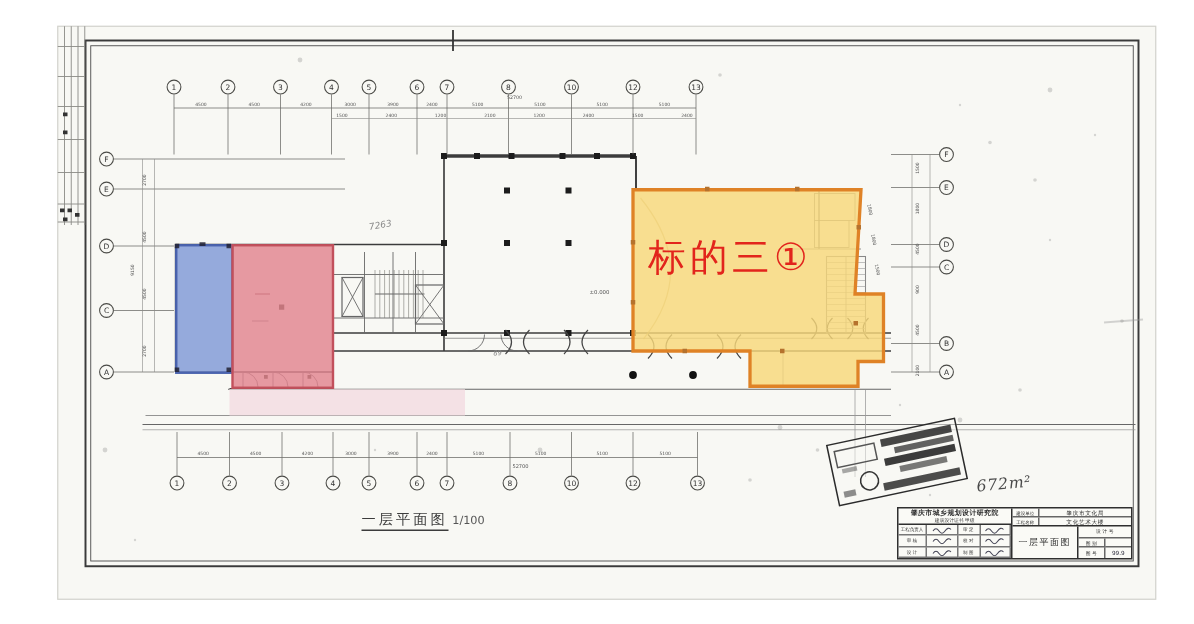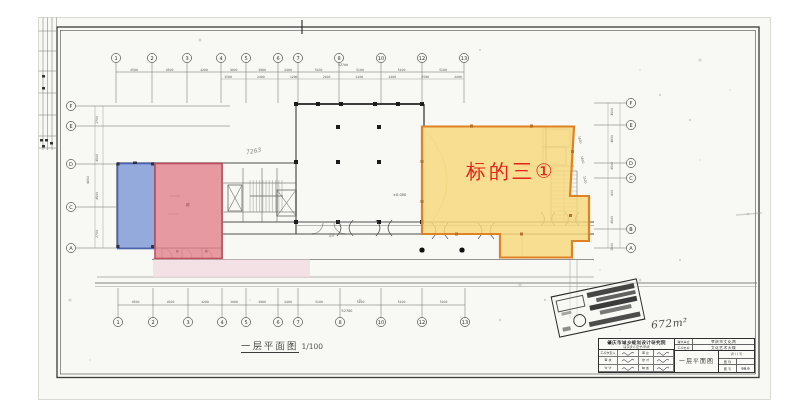--- a/index.html
+++ b/index.html
@@ -1,21 +1,21 @@
 <!DOCTYPE html>
 <html><head>
 <meta charset="utf-8">
 <style>
   html,body{margin:0;padding:0;background:#fff;}
   .stage{position:relative;width:796px;height:416px;background:#ffffff;overflow:hidden;
          font-family:"DejaVu Sans",sans-serif;color:#333;}
   .abs{position:absolute;}
   svg text{font-family:"DejaVu Sans",sans-serif;}
   
-  .subject-label{left:466px;top:158px;font-size:20px;letter-spacing:3px;line-height:27px;
+  .subject-label{left:432px;top:158px;font-size:25px;letter-spacing:3px;line-height:27px;
     color:#e2241c;font-family:"DejaVu Serif","DejaVu Sans",serif;white-space:nowrap;z-index:30;}
   
   .scale-cap{left:241px;top:334px;z-index:20;color:#3c3c3c;white-space:nowrap;}
   .scale-cap .cn{font-size:9.5px;letter-spacing:2px;border-bottom:1.6px solid #3c3c3c;padding-bottom:1px;}
   .scale-cap .ratio{font-size:7.5px;margin-left:3px;color:#555;}
   
   .area-note{left:651px;top:317px;font-size:10.5px;font-style:italic;color:#4a4a4a;
     transform:rotate(-5deg);font-family:"DejaVu Serif",serif;z-index:25;letter-spacing:.5px;}
   .sketch-note{left:246px;top:147px;font-size:6px;font-style:italic;color:#8a8a8a;transform:rotate(-10deg);z-index:5;}
   

